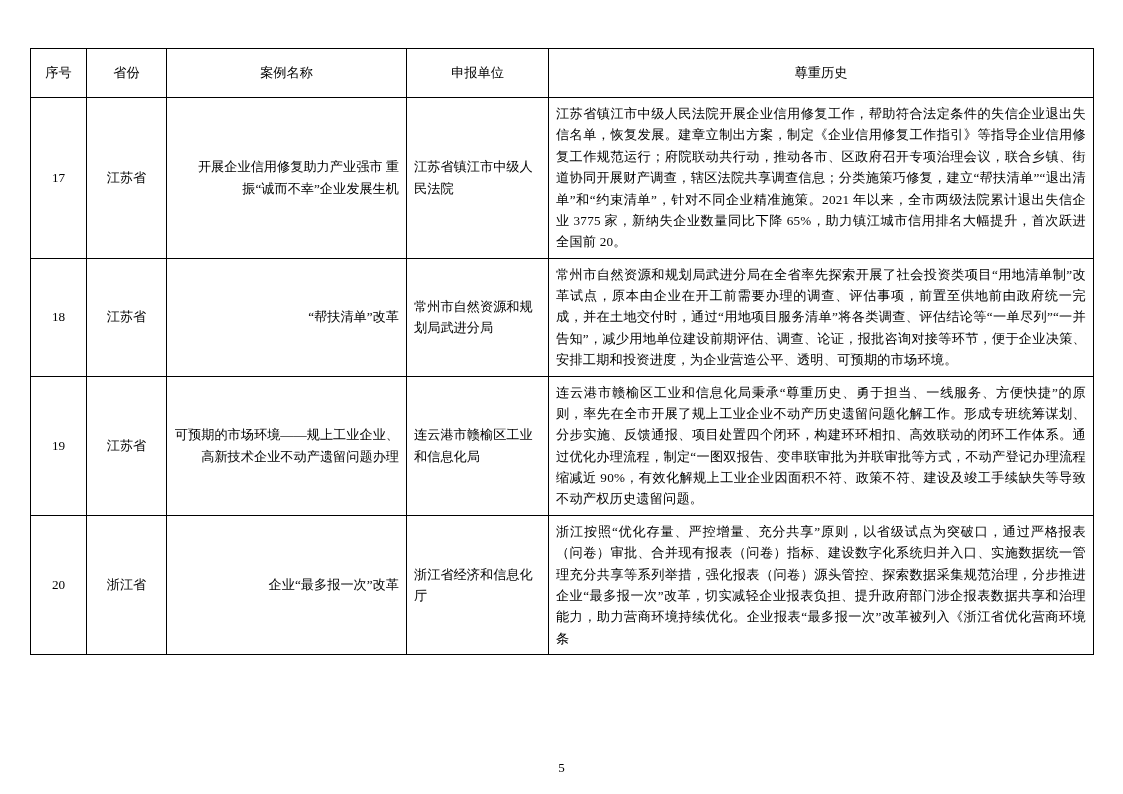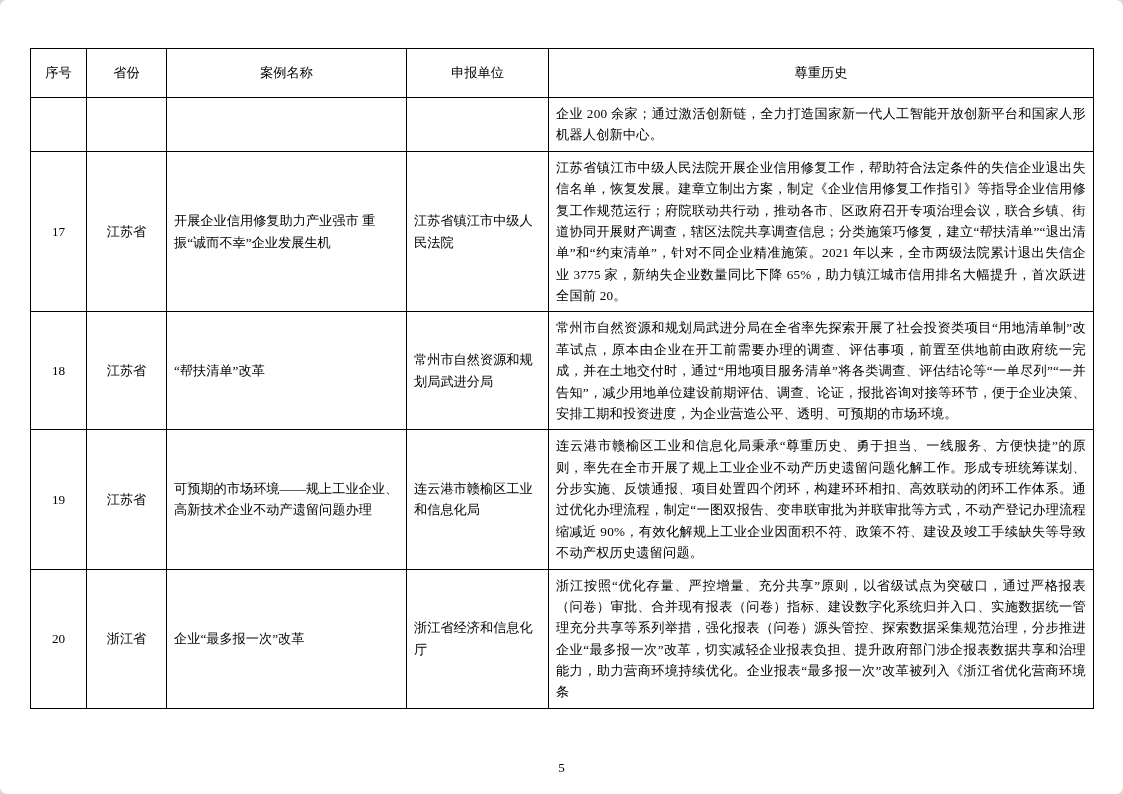--- a/index.html
+++ b/index.html
@@ -11,21 +11,20 @@
     font-family: "Liberation Serif", "DejaVu Serif", serif;
   }
   .page {
     position: relative;
     width: 1123px;
     height: 794px;
     background: #ffffff;
     margin: 0 auto;
     overflow: hidden;
     box-sizing: border-box;
-    border-radius: 7px;
   }
   .sheet {
     position: absolute;
     left: 30px;
     top: 48px;
     width: 1063px;
   }
   table.doc-table {
     border-collapse: collapse;
     width: 1063px;
@@ -49,21 +48,21 @@
   thead td {
     text-align: center;
     font-size: 14.5px;
     height: 38px;
     padding: 4px 6px;
   }
   td.c-idx, td.c-prov {
     text-align: center;
   }
   td.c-name {
-    text-align: left;
+    text-align: right;
     padding-left: 14px;
     padding-right: 14px;
   }
   td.c-unit {
     text-align: left;
     padding-left: 10px;
     padding-right: 8px;
     margin-top: 8px;
   }
   td.c-desc {
@@ -105,27 +104,20 @@
         <tr>
           <td>序号</td>
           <td>省份</td>
           <td>案例名称</td>
           <td>申报单位</td>
           <td>尊重历史</td>
         </tr>
       </thead>
       <tbody>
         <tr>
-          <td class="c-idx empty-cell"></td>
-          <td class="c-prov empty-cell"></td>
-          <td class="c-name empty-cell"></td>
-          <td class="c-unit empty-cell"></td>
-          <td class="c-desc cont">企业 200 余家；通过激活创新链，全力打造国家新一代人工智能开放创新平台和国家人形机器人创新中心。</td>
-        </tr>
-        <tr>
           <td class="c-idx">17</td>
           <td class="c-prov">江苏省</td>
           <td class="c-name">开展企业信用修复助力产业强市 重振“诚而不幸”企业发展生机</td>
           <td class="c-unit">江苏省镇江市中级人民法院</td>
           <td class="c-desc">江苏省镇江市中级人民法院开展企业信用修复工作，帮助符合法定条件的失信企业退出失信名单，恢复发展。建章立制出方案，制定《企业信用修复工作指引》等指导企业信用修复工作规范运行；府院联动共行动，推动各市、区政府召开专项治理会议，联合乡镇、街道协同开展财产调查，辖区法院共享调查信息；分类施策巧修复，建立“帮扶清单”“退出清单”和“约束清单”，针对不同企业精准施策。2021 年以来，全市两级法院累计退出失信企业 3775 家，新纳失企业数量同比下降 65%，助力镇江城市信用排名大幅提升，首次跃进全国前 20。</td>
         </tr>
         <tr>
           <td class="c-idx">18</td>
           <td class="c-prov">江苏省</td>
           <td class="c-name">“帮扶清单”改革</td>

